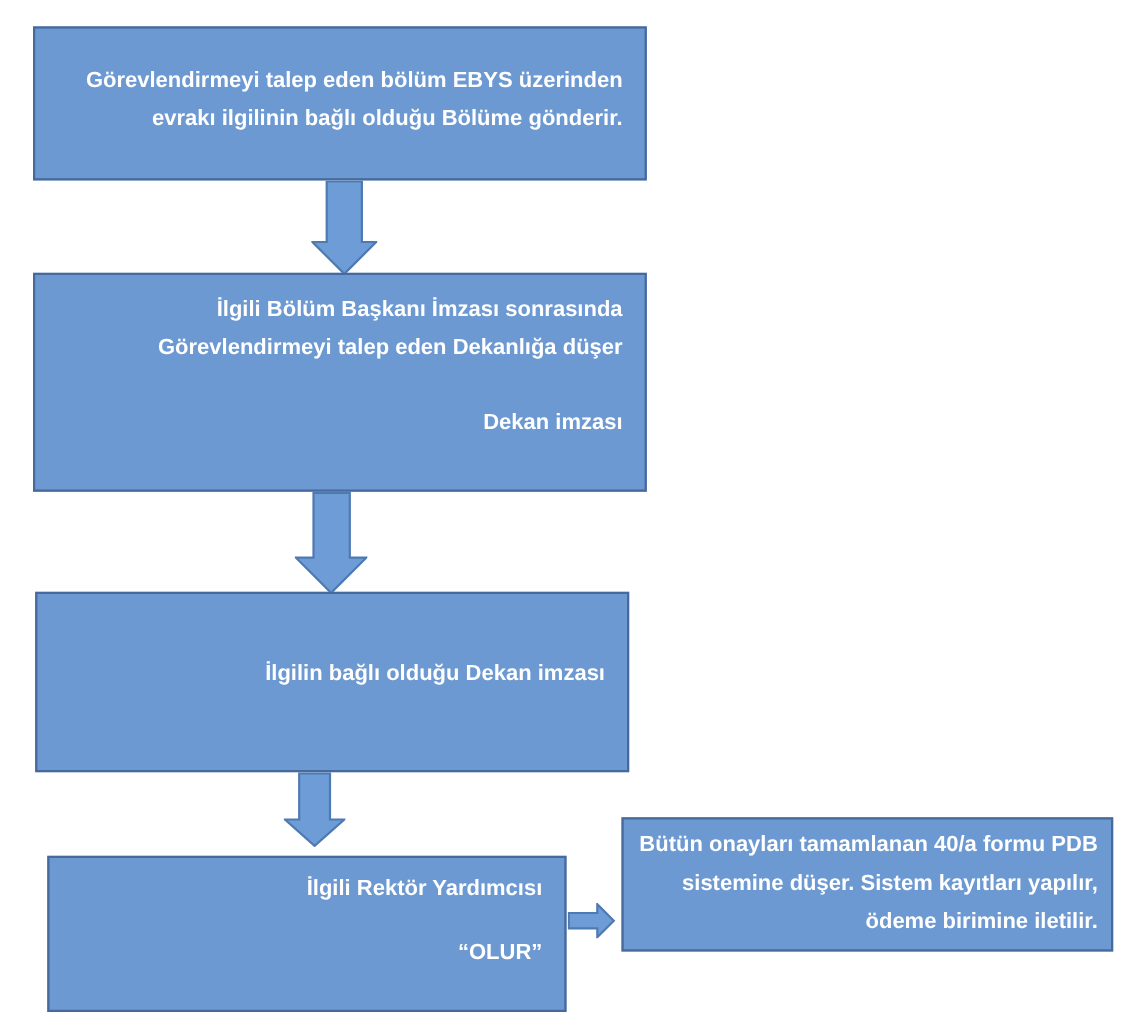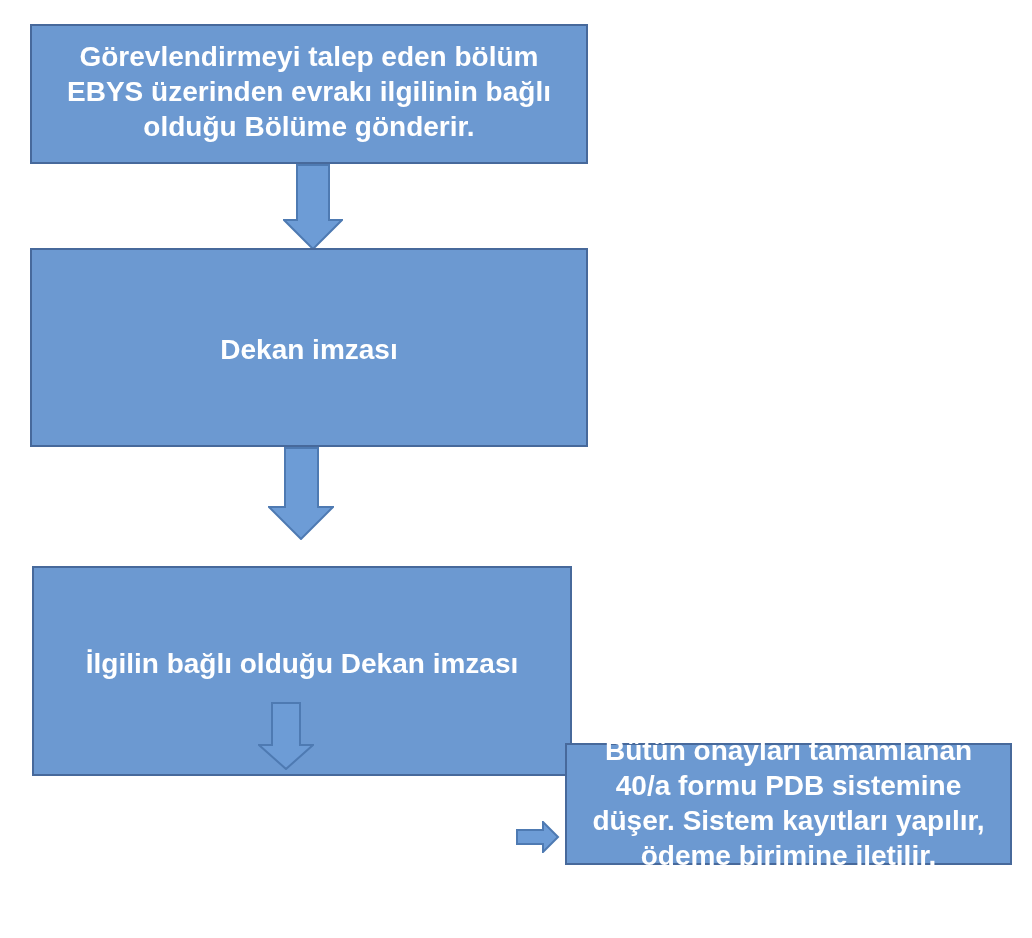--- a/index.html
+++ b/index.html
@@ -23,38 +23,38 @@
   }
   .flow-box {
     position: absolute;
     background: var(--box-fill);
     border: 2px solid var(--box-border);
     color: var(--text);
     display: flex;
     flex-direction: column;
     justify-content: center;
     align-items: center;
-    text-align: center;
-    font-size: 28px;
+    text-align: right;
+    font-size: 20px;
     font-weight: 700;
     line-height: 35px;
   }
   .flow-box p { width: 100%; }
   .arrow { position: absolute; display: block; }
   .arrow polygon {
     fill: var(--arrow-fill);
     stroke: var(--arrow-border);
     stroke-width: 2;
     stroke-linejoin: miter;
   }
   
   #box-step-1 { left: 30px;  top: 24px;  width: 558px; height: 140px; padding: 6px 20px 12px 20px; }
   #box-step-2 { left: 30px;  top: 248px; width: 558px; height: 199px; padding: 6px 20px 36px 20px; }
   #box-step-2 .para-2 { margin-top: 33px; }
-  #box-step-3 { left: 32px;  top: 566px; width: 540px; height: 210px; padding: 6px 20px 22px 20px; }
+  #box-step-3 { left: 32px;  top: 538px; width: 540px; height: 164px; padding: 6px 20px 22px 20px; }
   #box-step-4 { left: 43px;  top: 778px; width: 472px; height: 142px; padding: 6px 20px 30px 20px; }
   #box-step-4 .para-2 { margin-top: 23px; }
   #box-step-5 { left: 565px; top: 743px; width: 447px; height: 122px; padding: 6px 12px 8px 12px; }
   #arrow-1 { left: 283px; top: 164px; }
   #arrow-2 { left: 268px; top: 447px; }
   #arrow-3 { left: 258px; top: 702px; }
   #arrow-4 { left: 516px; top: 821px; }
 </style>
 </head>
 <body>
@@ -63,35 +63,40 @@
 
   <div class="flow-box" id="box-step-1">
     <p class="para-1">Görevlendirmeyi talep eden bölüm EBYS üzerinden evrakı ilgilinin bağlı olduğu Bölüme gönderir.</p>
   </div>
 
   <svg class="arrow" id="arrow-1" width="60" height="86" viewBox="0 0 60 86">
     <polygon points="14,1 46,1 46,56 59,56 30,85 1,56 14,56"></polygon>
   </svg>
 
   <div class="flow-box" id="box-step-2">
+    <p class="para-1">İlgili Bölüm Başkanı İmzası sonrasında Görevlendirmeyi talep eden Dekanlığa düşer</p>
     <p class="para-2">Dekan imzası</p>
   </div>
 
   <svg class="arrow" id="arrow-2" width="66" height="93" viewBox="0 0 66 93">
     <polygon points="17,1 50,1 50,60 65,60 33,92 1,60 17,60"></polygon>
   </svg>
 
   <div class="flow-box" id="box-step-3">
     <p class="para-1">İlgilin bağlı olduğu Dekan imzası</p>
   </div>
 
   <svg class="arrow" id="arrow-3" width="56" height="68" viewBox="0 0 56 68">
     <polygon points="14,1 42,1 42,43 55,43 28,67 1,43 14,43"></polygon>
   </svg>
 
+  <div class="flow-box" id="box-step-4">
+    <p class="para-1">İlgili Rektör Yardımcısı</p>
+    <p class="para-2">“OLUR”</p>
+  </div>
 
   <svg class="arrow" id="arrow-4" width="44" height="32" viewBox="0 0 44 32">
     <polygon points="1,9 27,9 27,1 42,16 27,31 27,23 1,23"></polygon>
   </svg>
 
   <div class="flow-box" id="box-step-5">
     <p class="para-1">Bütün onayları tamamlanan 40/a formu PDB sistemine düşer. Sistem kayıtları yapılır, ödeme birimine iletilir.</p>
   </div>
 
 </div>

